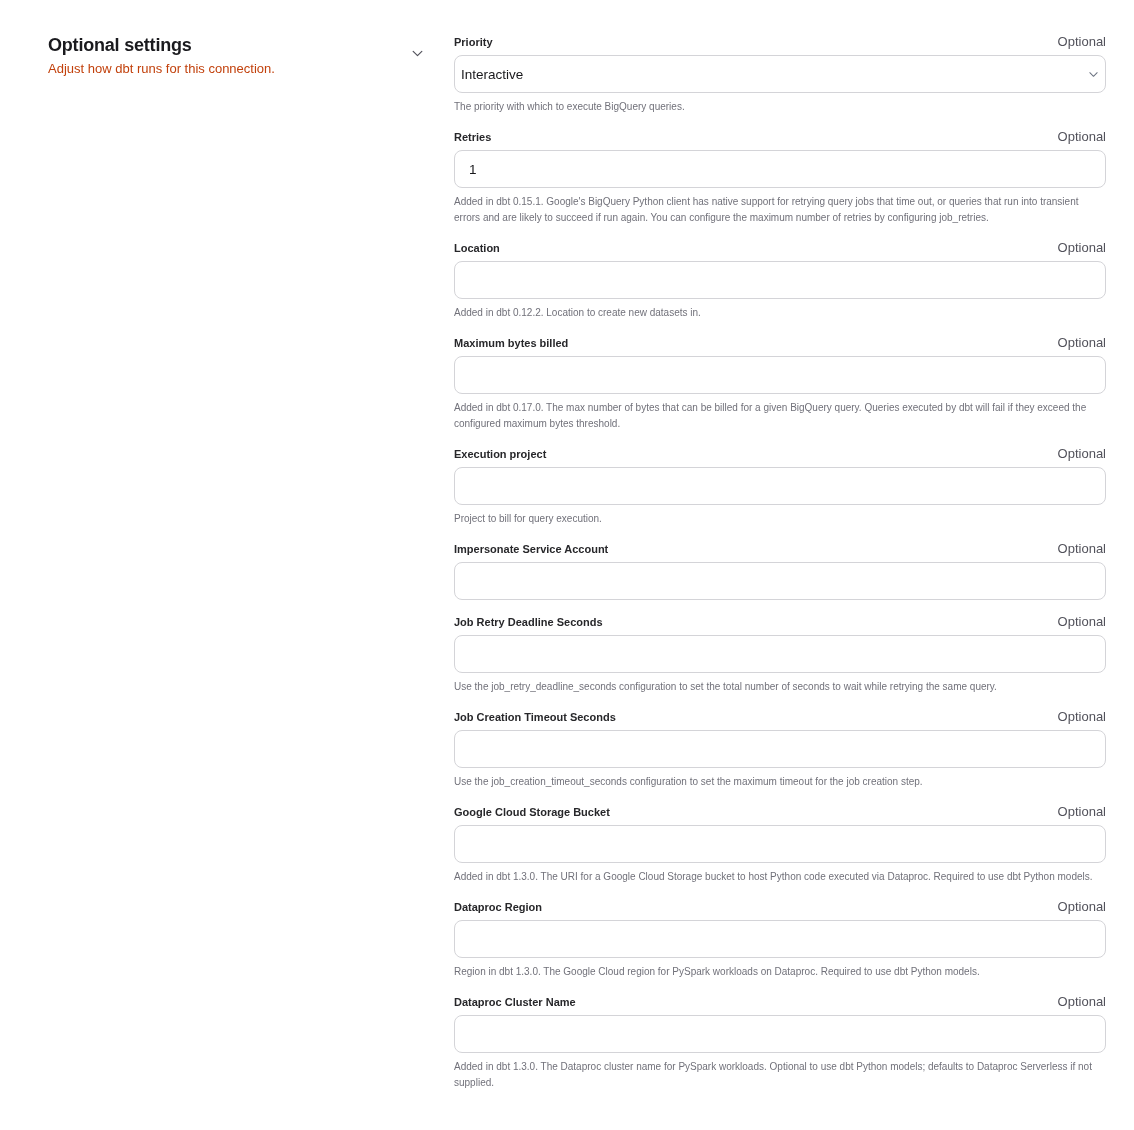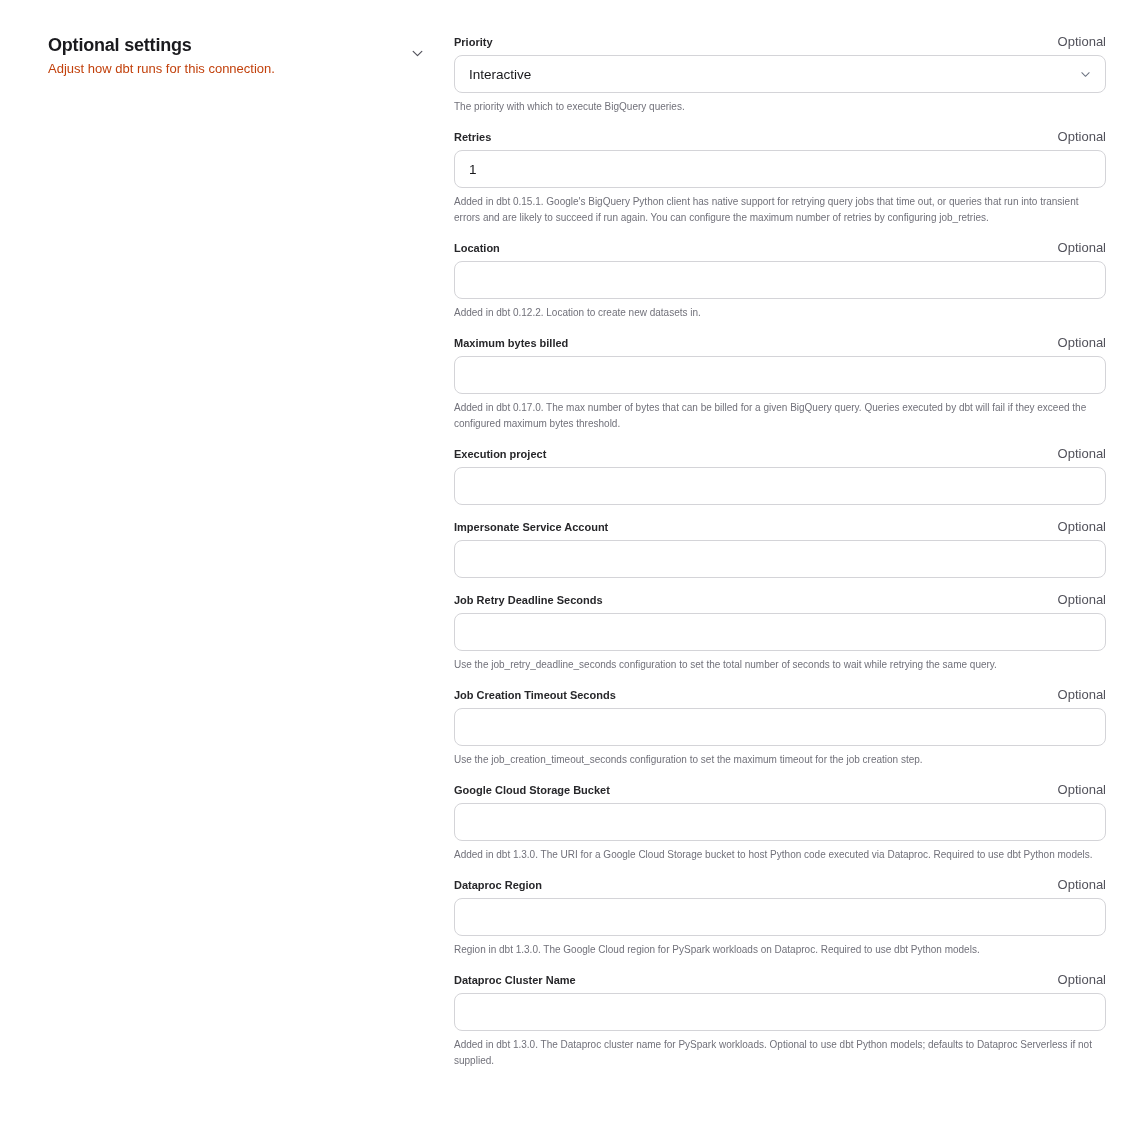--- a/index.html
+++ b/index.html
@@ -85,21 +85,21 @@
     font-size: 13.5px;
     color: #18181b;
     outline: none;
   }
   .select-box {
     width: 100%;
     height: 38px;
     border: 1px solid #d4d4d8;
     border-radius: 8px;
     background: #ffffff;
-    padding: 0 14px;
+    padding: 0 6px;
     display: flex;
     align-items: center;
     justify-content: space-between;
     cursor: pointer;
   }
   .select-value {
     font-size: 13.5px;
     color: #18181b;
   }
   .select-chev { color: #6b7280; line-height: 0; }
@@ -177,20 +177,21 @@
     <p class="field-help">Added in dbt 0.17.0. The max number of bytes that can be billed for a given BigQuery query. Queries executed by dbt will fail if they exceed the configured maximum bytes threshold.</p>
   </div>
 
   <div class="field">
     <div class="field-head">
       <span class="field-label">Execution project</span>
       <span class="optional-badge">Optional</span>
     </div>
     <input class="text-input" type="text" style="">
     
+    <p class="field-help">Project to bill for query execution.</p>
   </div>
 
   <div class="field">
     <div class="field-head">
       <span class="field-label">Impersonate Service Account</span>
       <span class="optional-badge">Optional</span>
     </div>
     <input class="text-input" type="text" style="">
     
     

